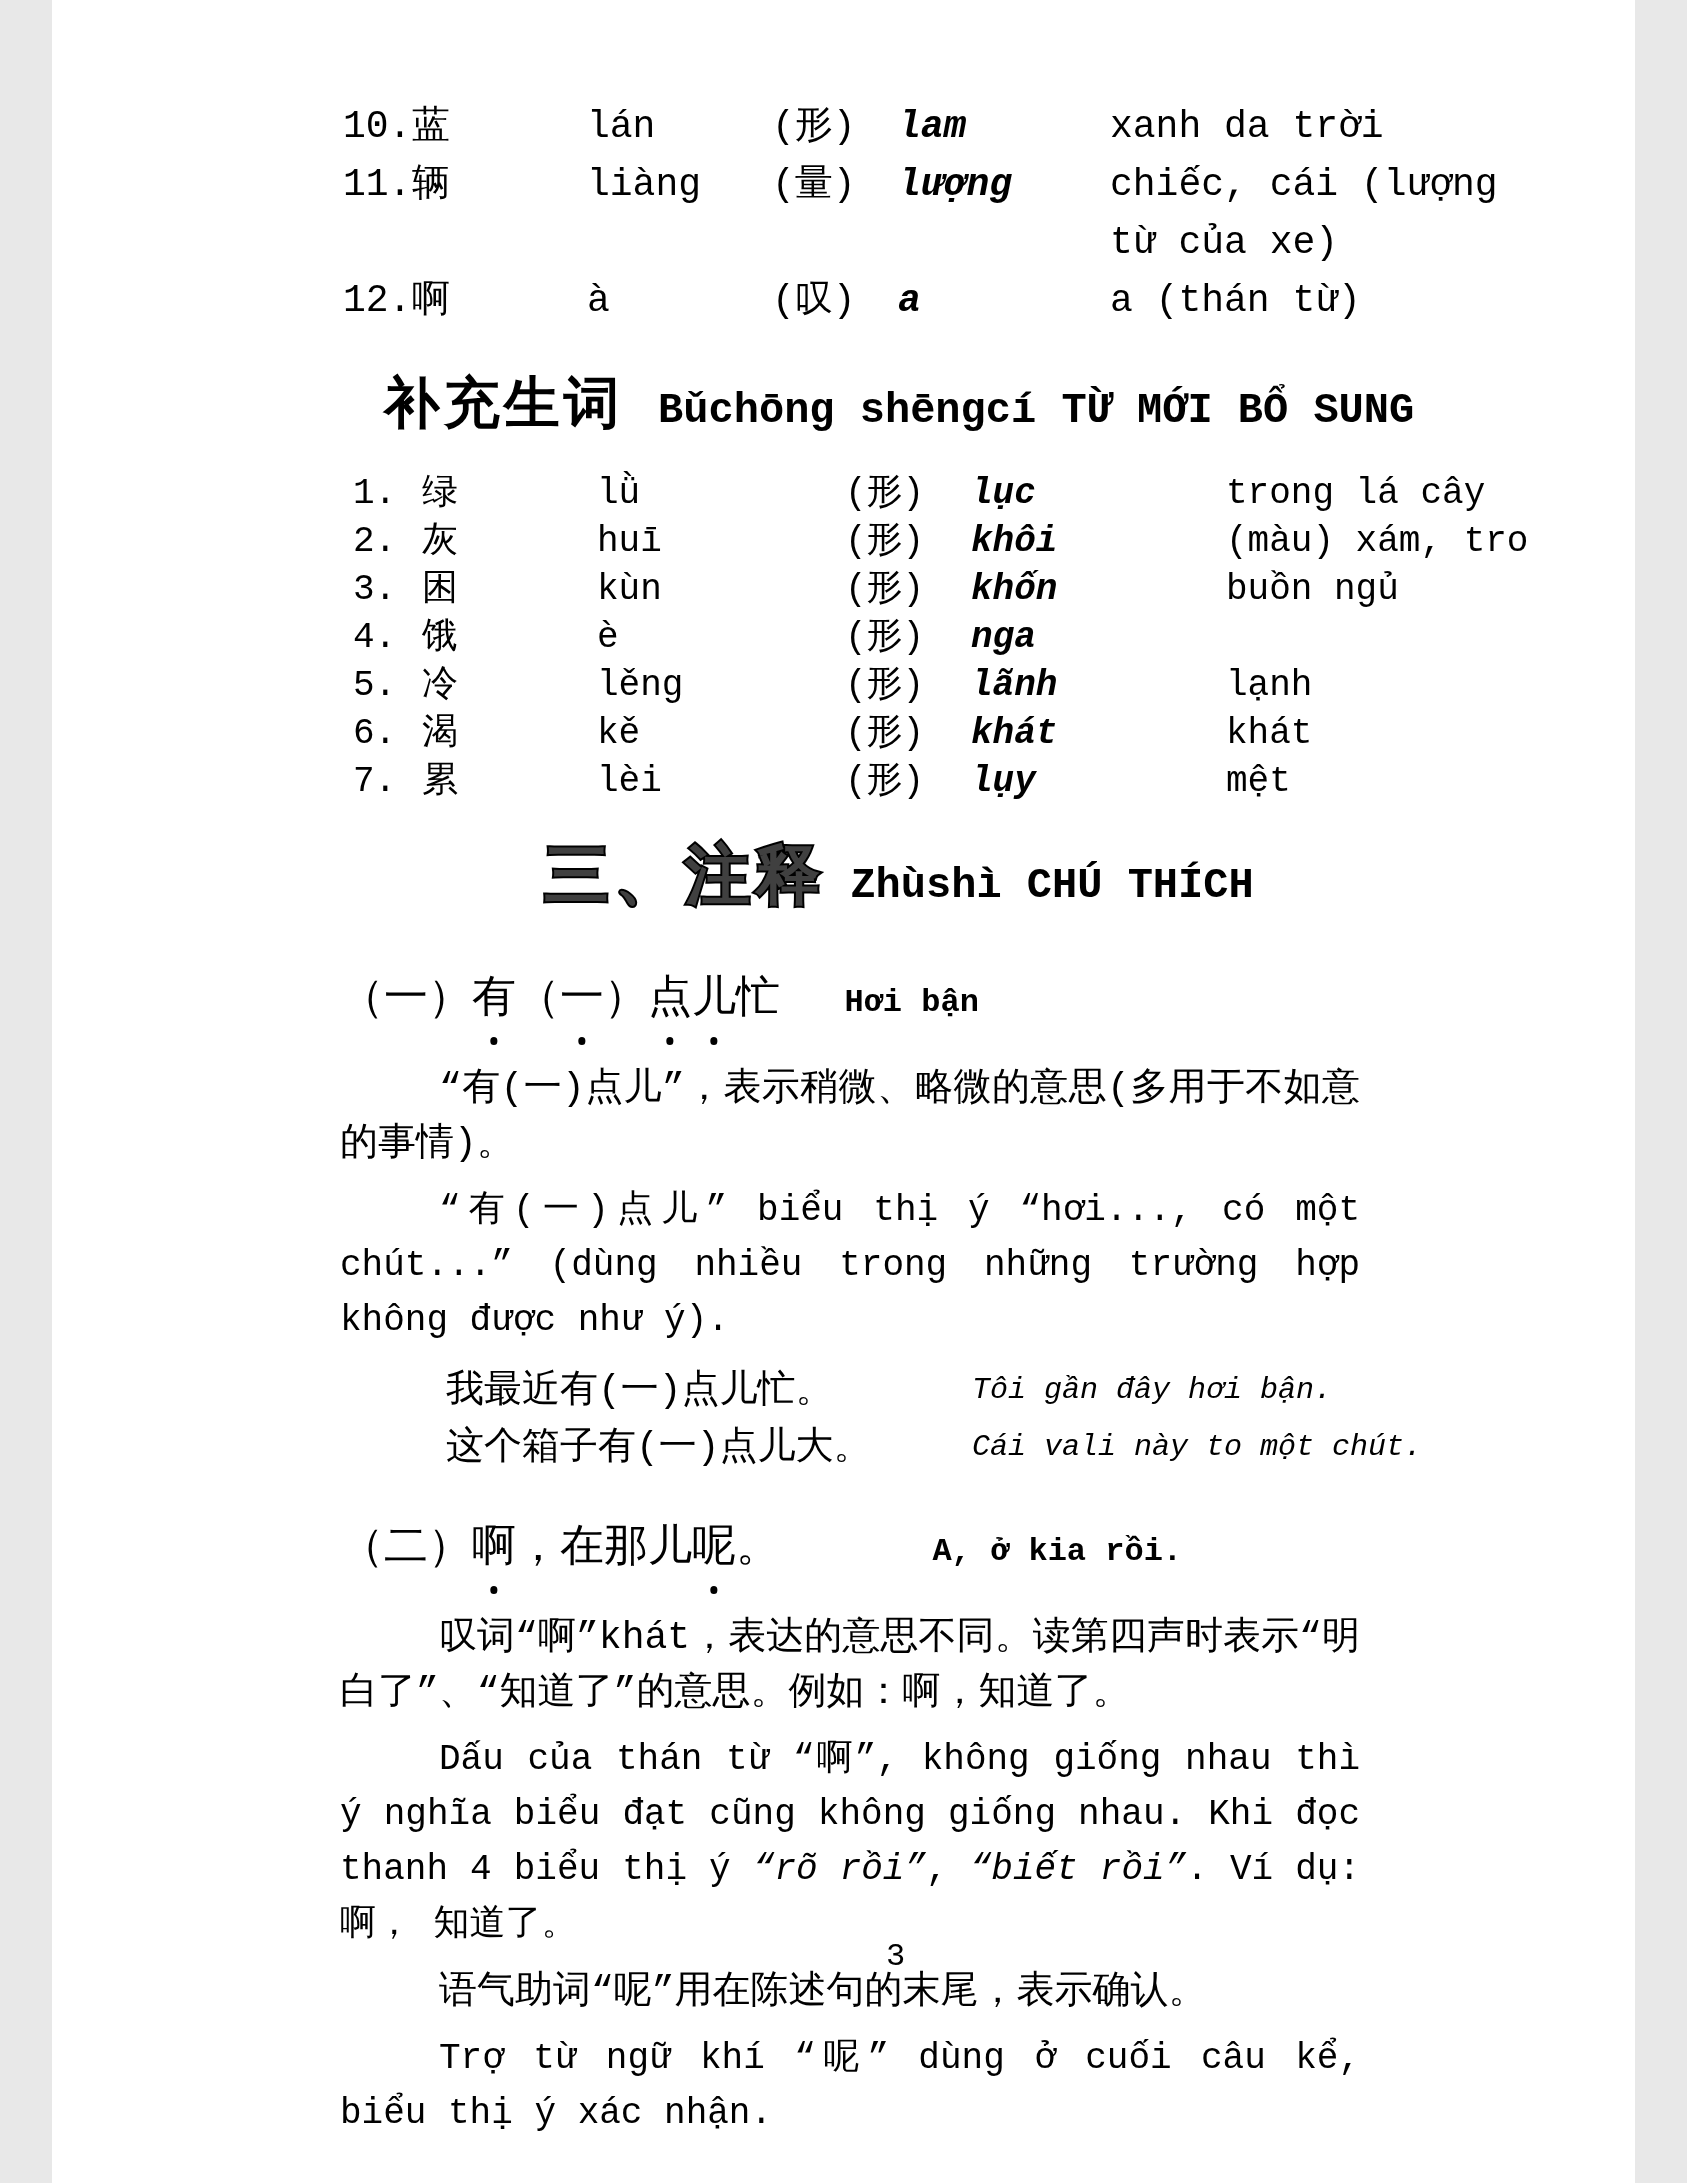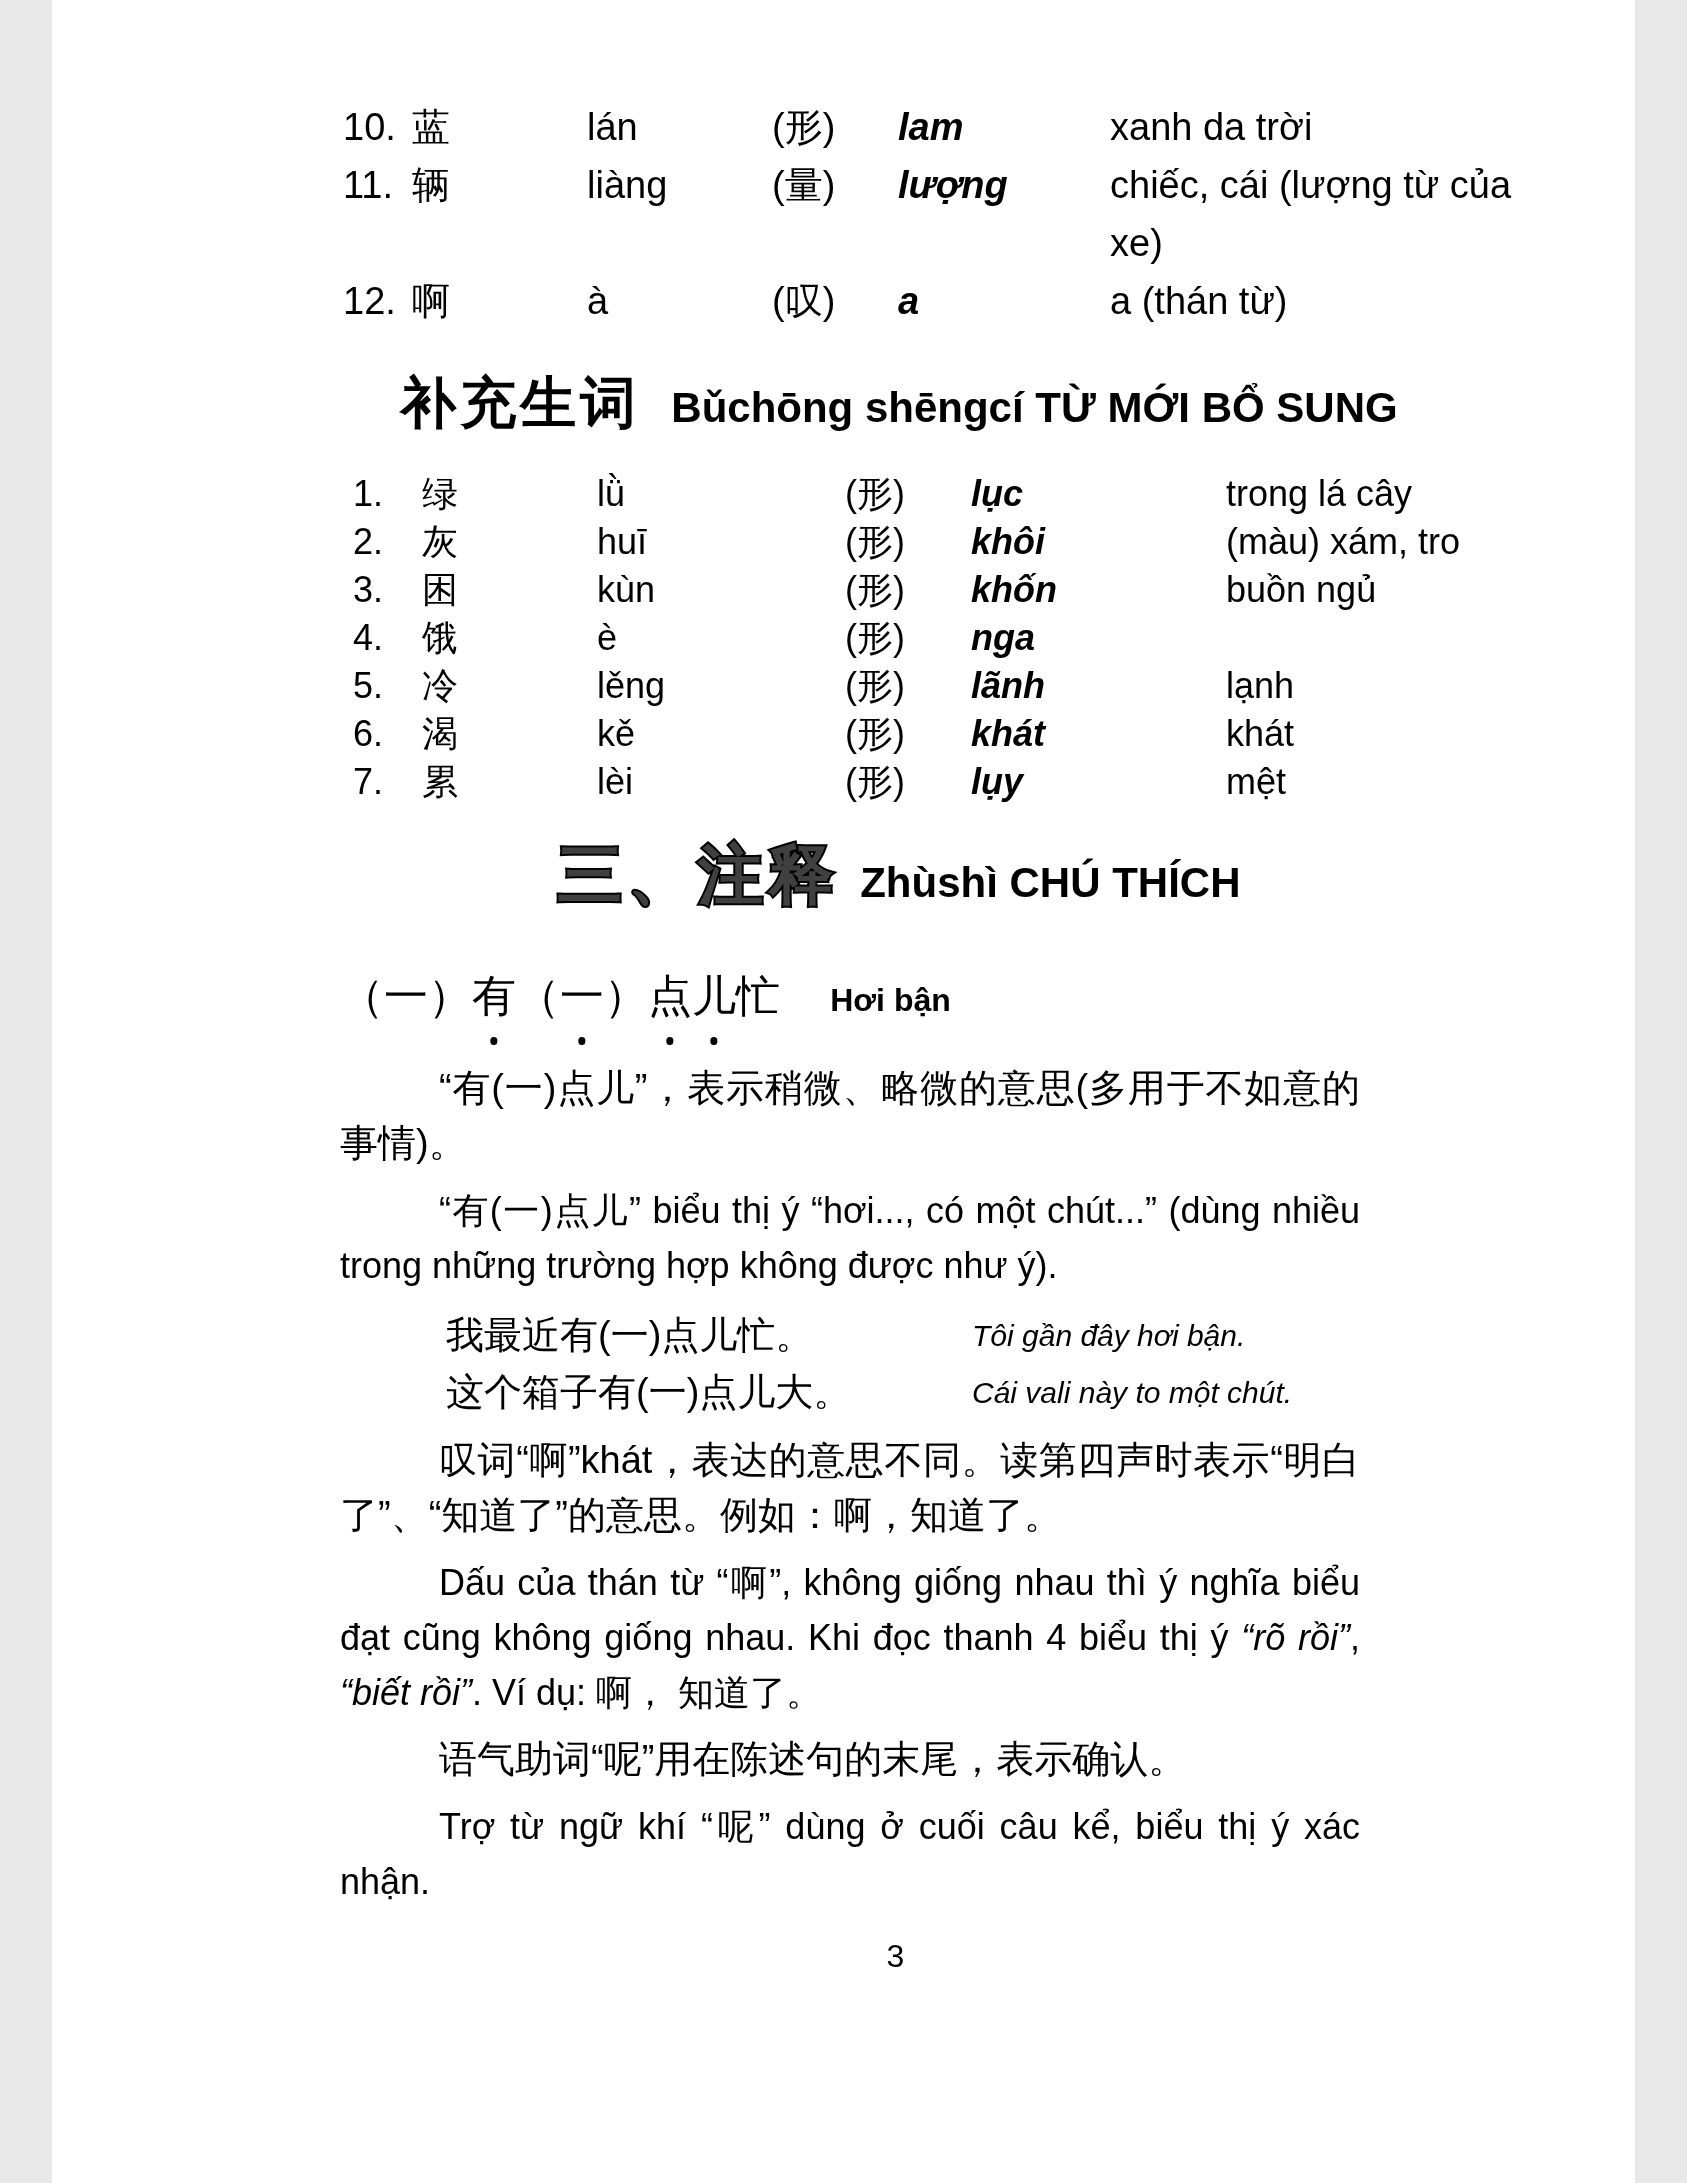--- a/index.html
+++ b/index.html
@@ -2,21 +2,21 @@
 <html style="font-size:10.6px"><head>
 <meta charset="utf-8">
 <style>
   html,body { margin:0; padding:0; background:#e8e8e8; }
   .page {
     position:relative;
     width:1583px; height:2183px;
     margin:0 auto;
     background:#ffffff;
     color:#000;
-    font-family:Liberation Sans, sans-serif;
+    font-family:Liberation Mono, monospace;
     overflow:hidden;
   }
 
   
   .vlist { font-size:38px; }
   .top-vocab { margin:98px 0 0 291px; }
   .vrow { display:flex; align-items:flex-start; }
   .top-vocab .vrow { line-height:58px; }
   .supp-vocab { margin:28px 0 0 301px; font-size:36px; }
   .supp-vocab .vrow { line-height:48px; }
@@ -192,20 +192,24 @@
     <div class="ex-row">
       <span class="ex-cn">我最近有(一)点儿忙。</span>
       <span class="ex-vn">Tôi gần đây hơi bận.</span>
     </div>
     <div class="ex-row">
       <span class="ex-cn">这个箱子有(一)点儿大。</span>
       <span class="ex-vn">Cái vali này to một chút.</span>
     </div>
   </div>
 
+  <div class="note-heading note2-heading">
+    <span>（二）</span><span class="emph">啊</span><span>，在那儿</span><span class="emph">呢</span><span>。</span>
+    <span class="vn">A, ở kia rồi.</span>
+  </div>
 
   <p class="para">叹词“啊”khát，表达的意思不同。读第四声时表示“明白了”、“知道了”的意思。例如：啊，知道了。</p>
   <p class="para viet"><span>Dấu của thán từ </span><span>“啊”</span><span>, không giống nhau thì ý nghĩa biểu đạt cũng không giống nhau. Khi đọc thanh 4 biểu thị ý </span><span class="it">“rõ rồi”</span><span>, </span><span class="it">“biết rồi”</span><span>. Ví dụ: </span><span>啊， 知道了。</span></p>
   <p class="para">语气助词“呢”用在陈述句的末尾，表示确认。</p>
   <p class="para viet">Trợ từ ngữ khí “呢” dùng ở cuối câu kể, biểu thị ý xác nhận.</p>
 
   <div class="page-number">3</div>
 
 </div>
 

